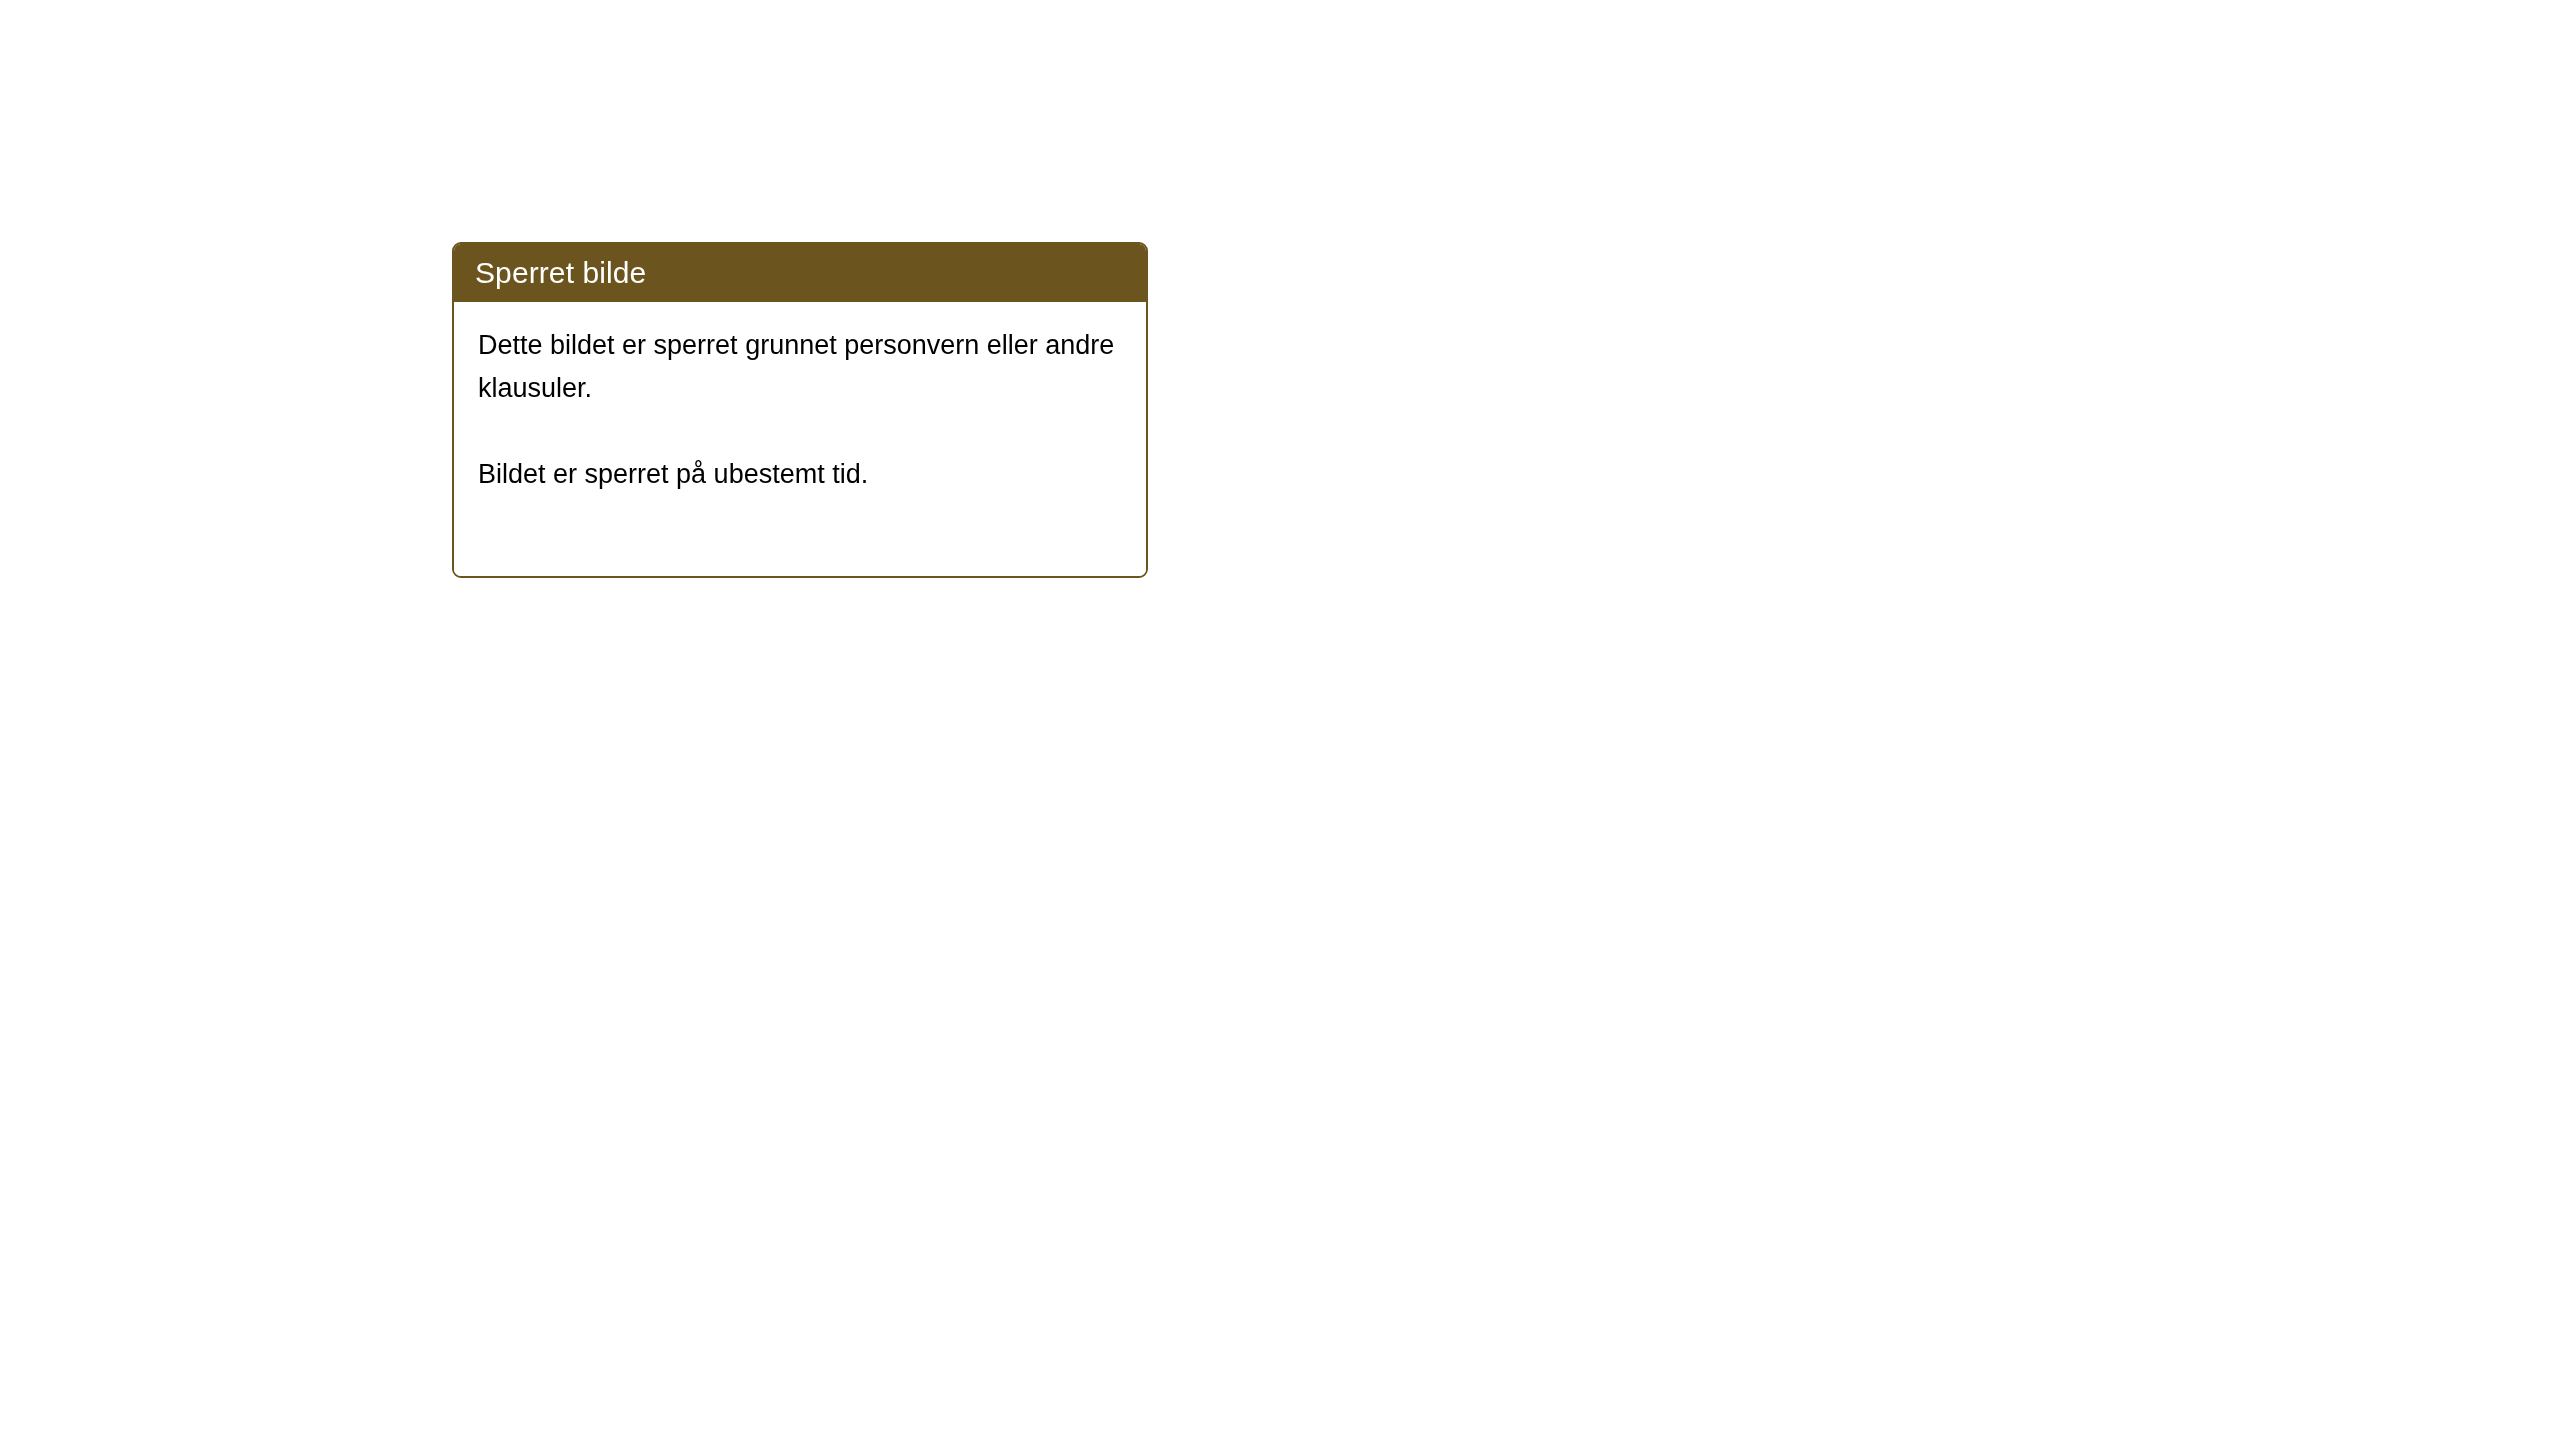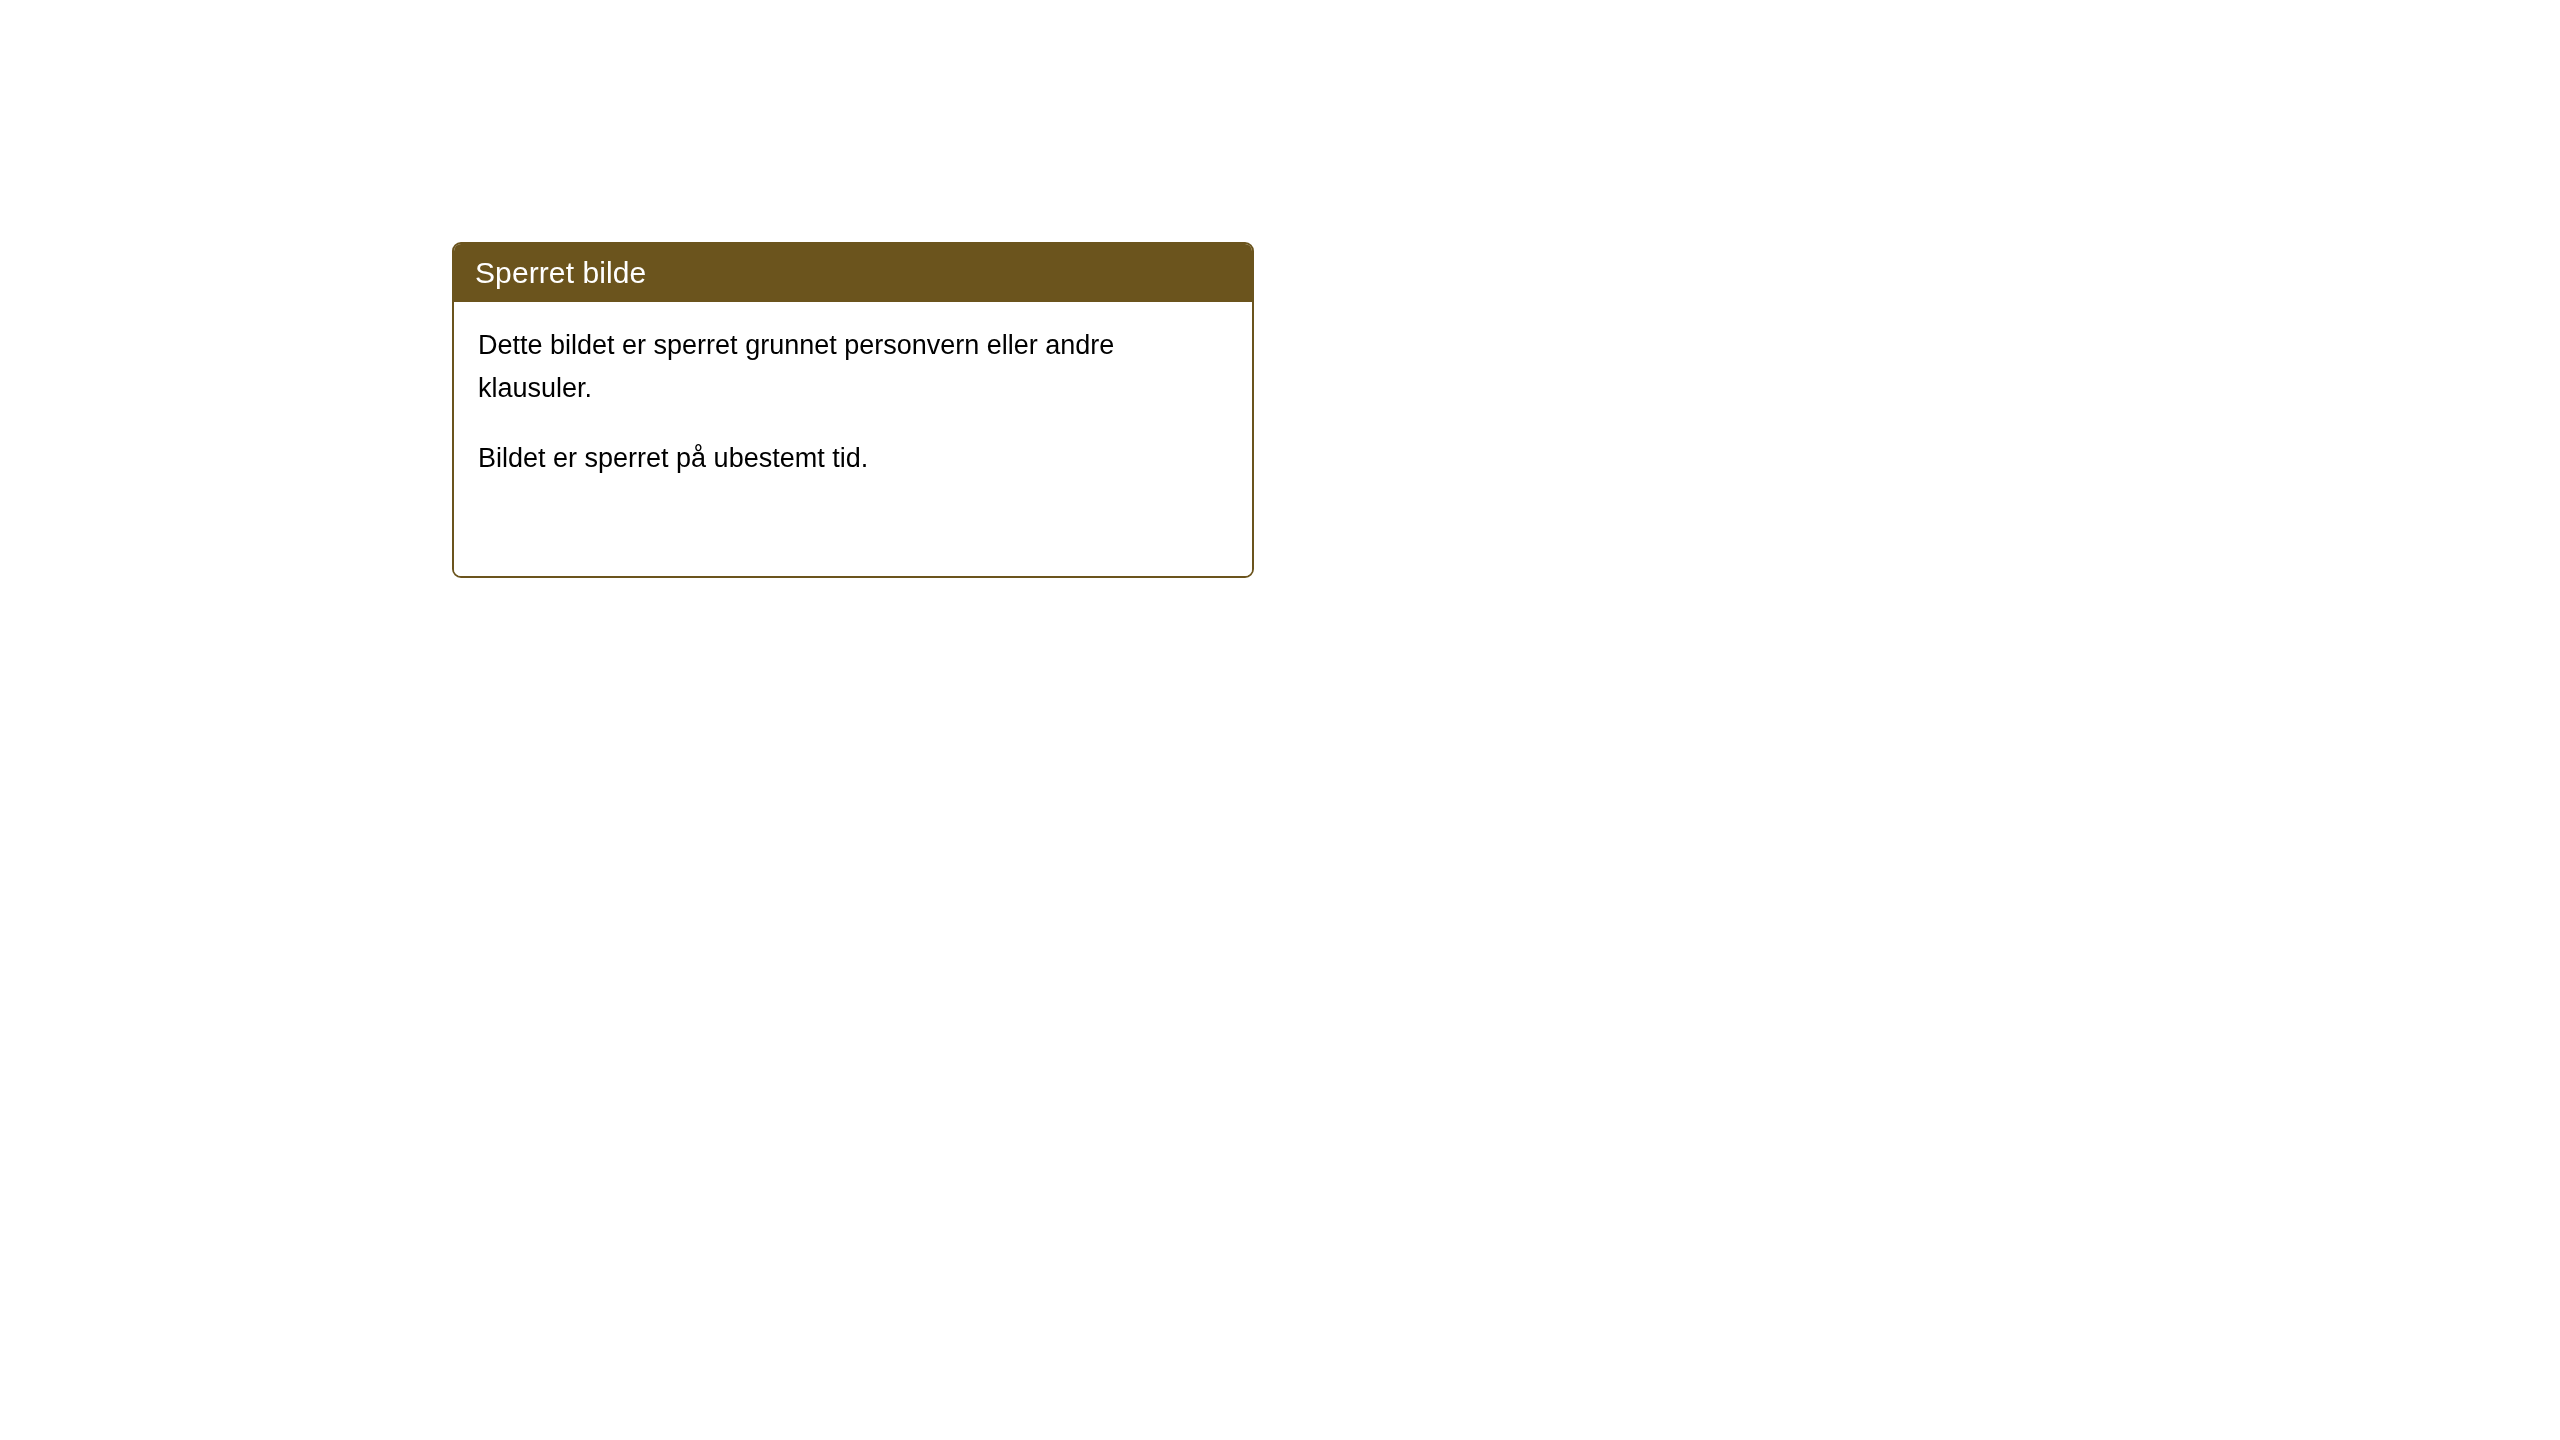--- a/index.html
+++ b/index.html
@@ -19,21 +19,21 @@
     position: absolute;
     left: 452px;
     top: 242px;
     display: flex;
     flex-direction: row;
     align-items: flex-start;
     gap: 63px;
   }
 
   .notice-card {
-    width: 802px;
+    width: 696px;
     height: 336px;
     box-sizing: border-box;
     border-radius: 9px;
     background: #ffffff;
     border: 2px solid #6b541d;
     display: flex;
     flex-direction: column;
     overflow: hidden;
   }
 
@@ -66,21 +66,21 @@
   .card-paragraph {
     color: #000000;
     font-size: 27px;
     line-height: 43px;
     font-weight: 400;
     margin: 0;
     max-width: 740px;
   }
 
   .card-paragraph + .card-paragraph {
-    margin-top: 27px;
+    margin-top: 43px;
   }
 </style>
 </head>
 <body>
 
 <div id="cards-area">
 
   <div class="notice-card">
     <div class="card-header">
       <span class="card-header-title">Sperret bilde</span>

